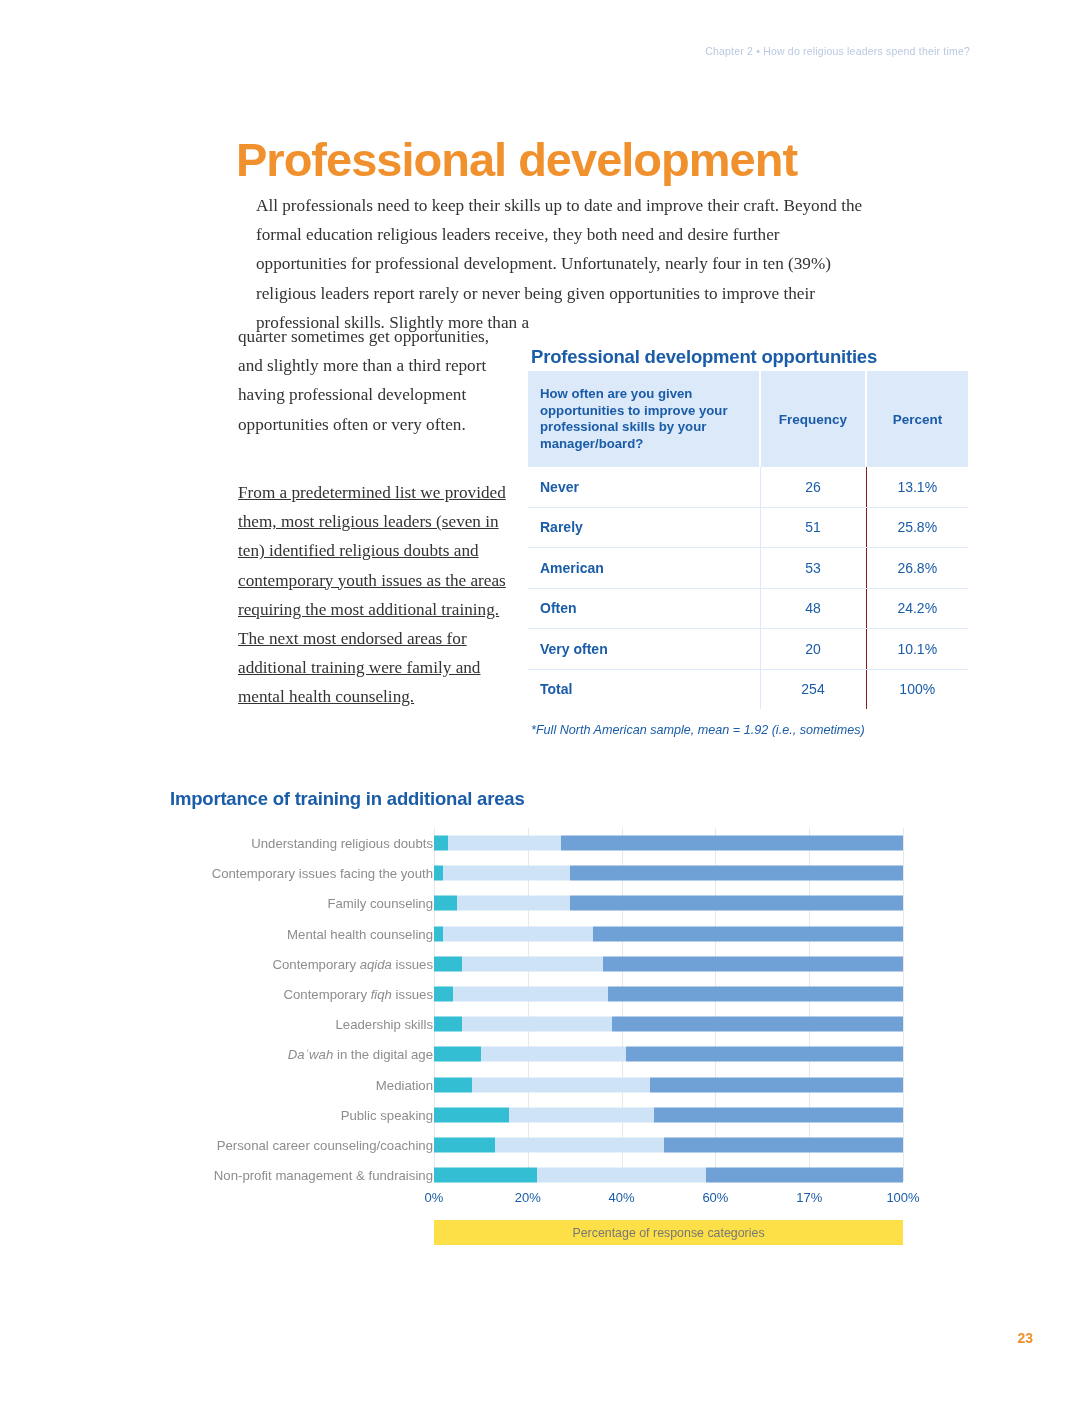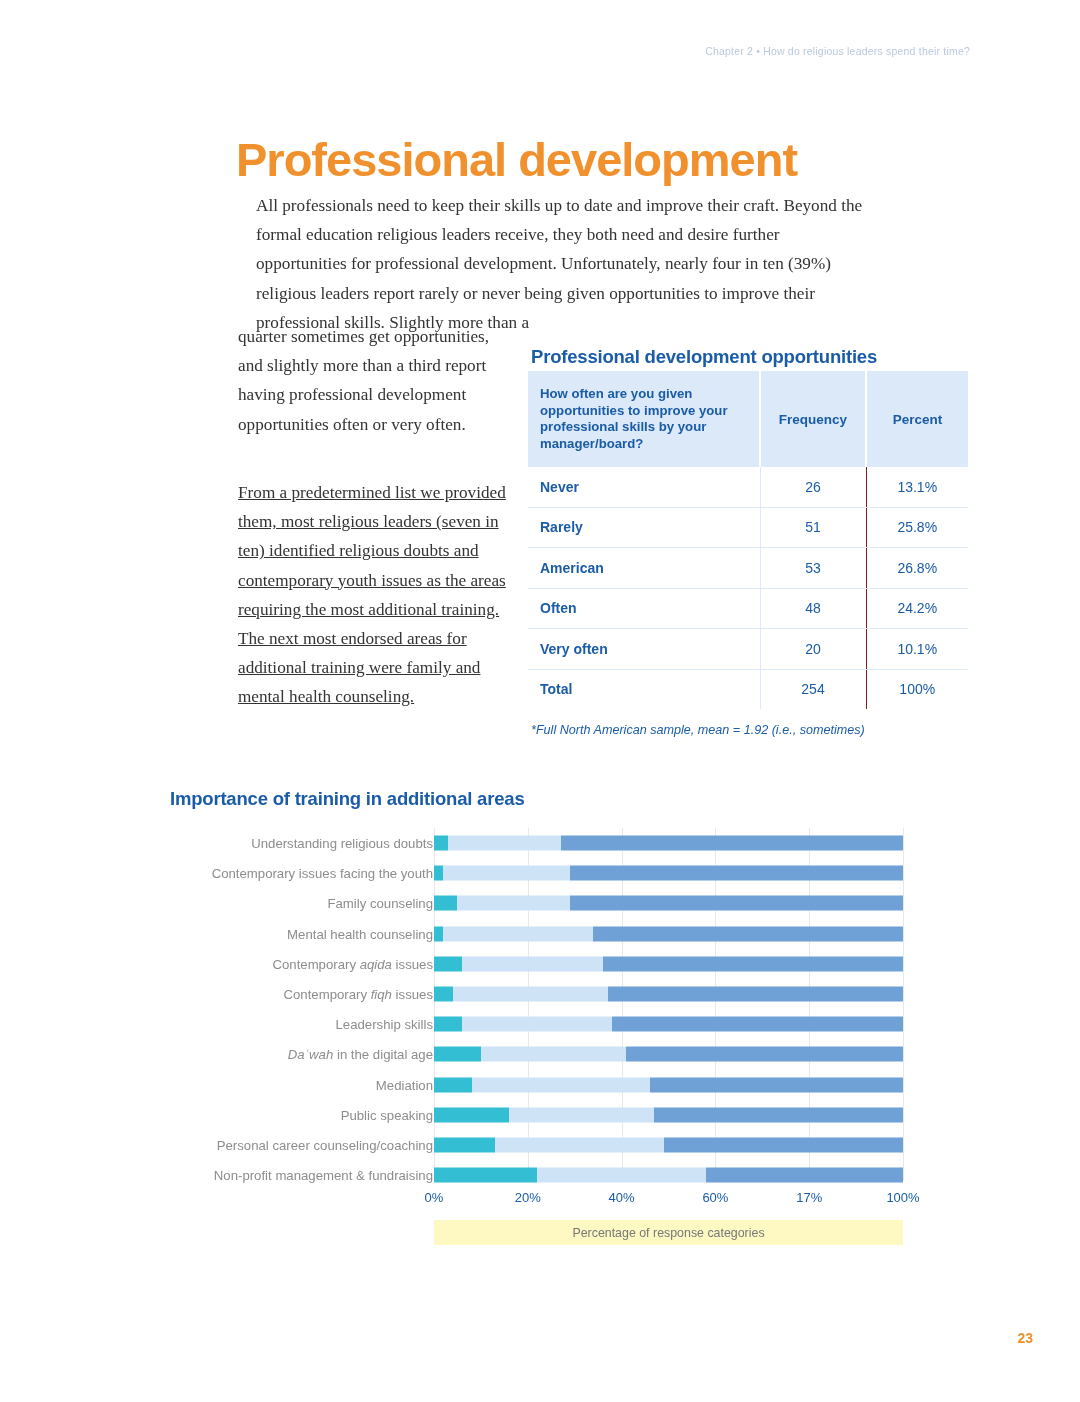--- a/index.html
+++ b/index.html
@@ -98,21 +98,21 @@
   .seg.s1{background:#cfe3f6;}
   .seg.s2{background:#6fa0d6;}
 
   .xticks{position:absolute;left:264px;top:362px;width:469px;height:20px;}
   .xtick{
     position:absolute;top:0;font-size:13px;color:#1a5ca8;
     transform:translateX(-50%);white-space:nowrap;
   }
   .axis-band{
     position:absolute;left:264px;top:392px;width:469px;height:25px;
-    background:#fef9c3;
+    background:#fde047;
   }
   .axis-band span{
     position:absolute;inset:0;display:flex;align-items:center;
     justify-content:center;font-size:12.4px;color:#777777;
   }
 
   .legend{
     position:absolute;left:148px;top:1270px;width:784px;
     display:flex;justify-content:center;gap:54px;
   }

